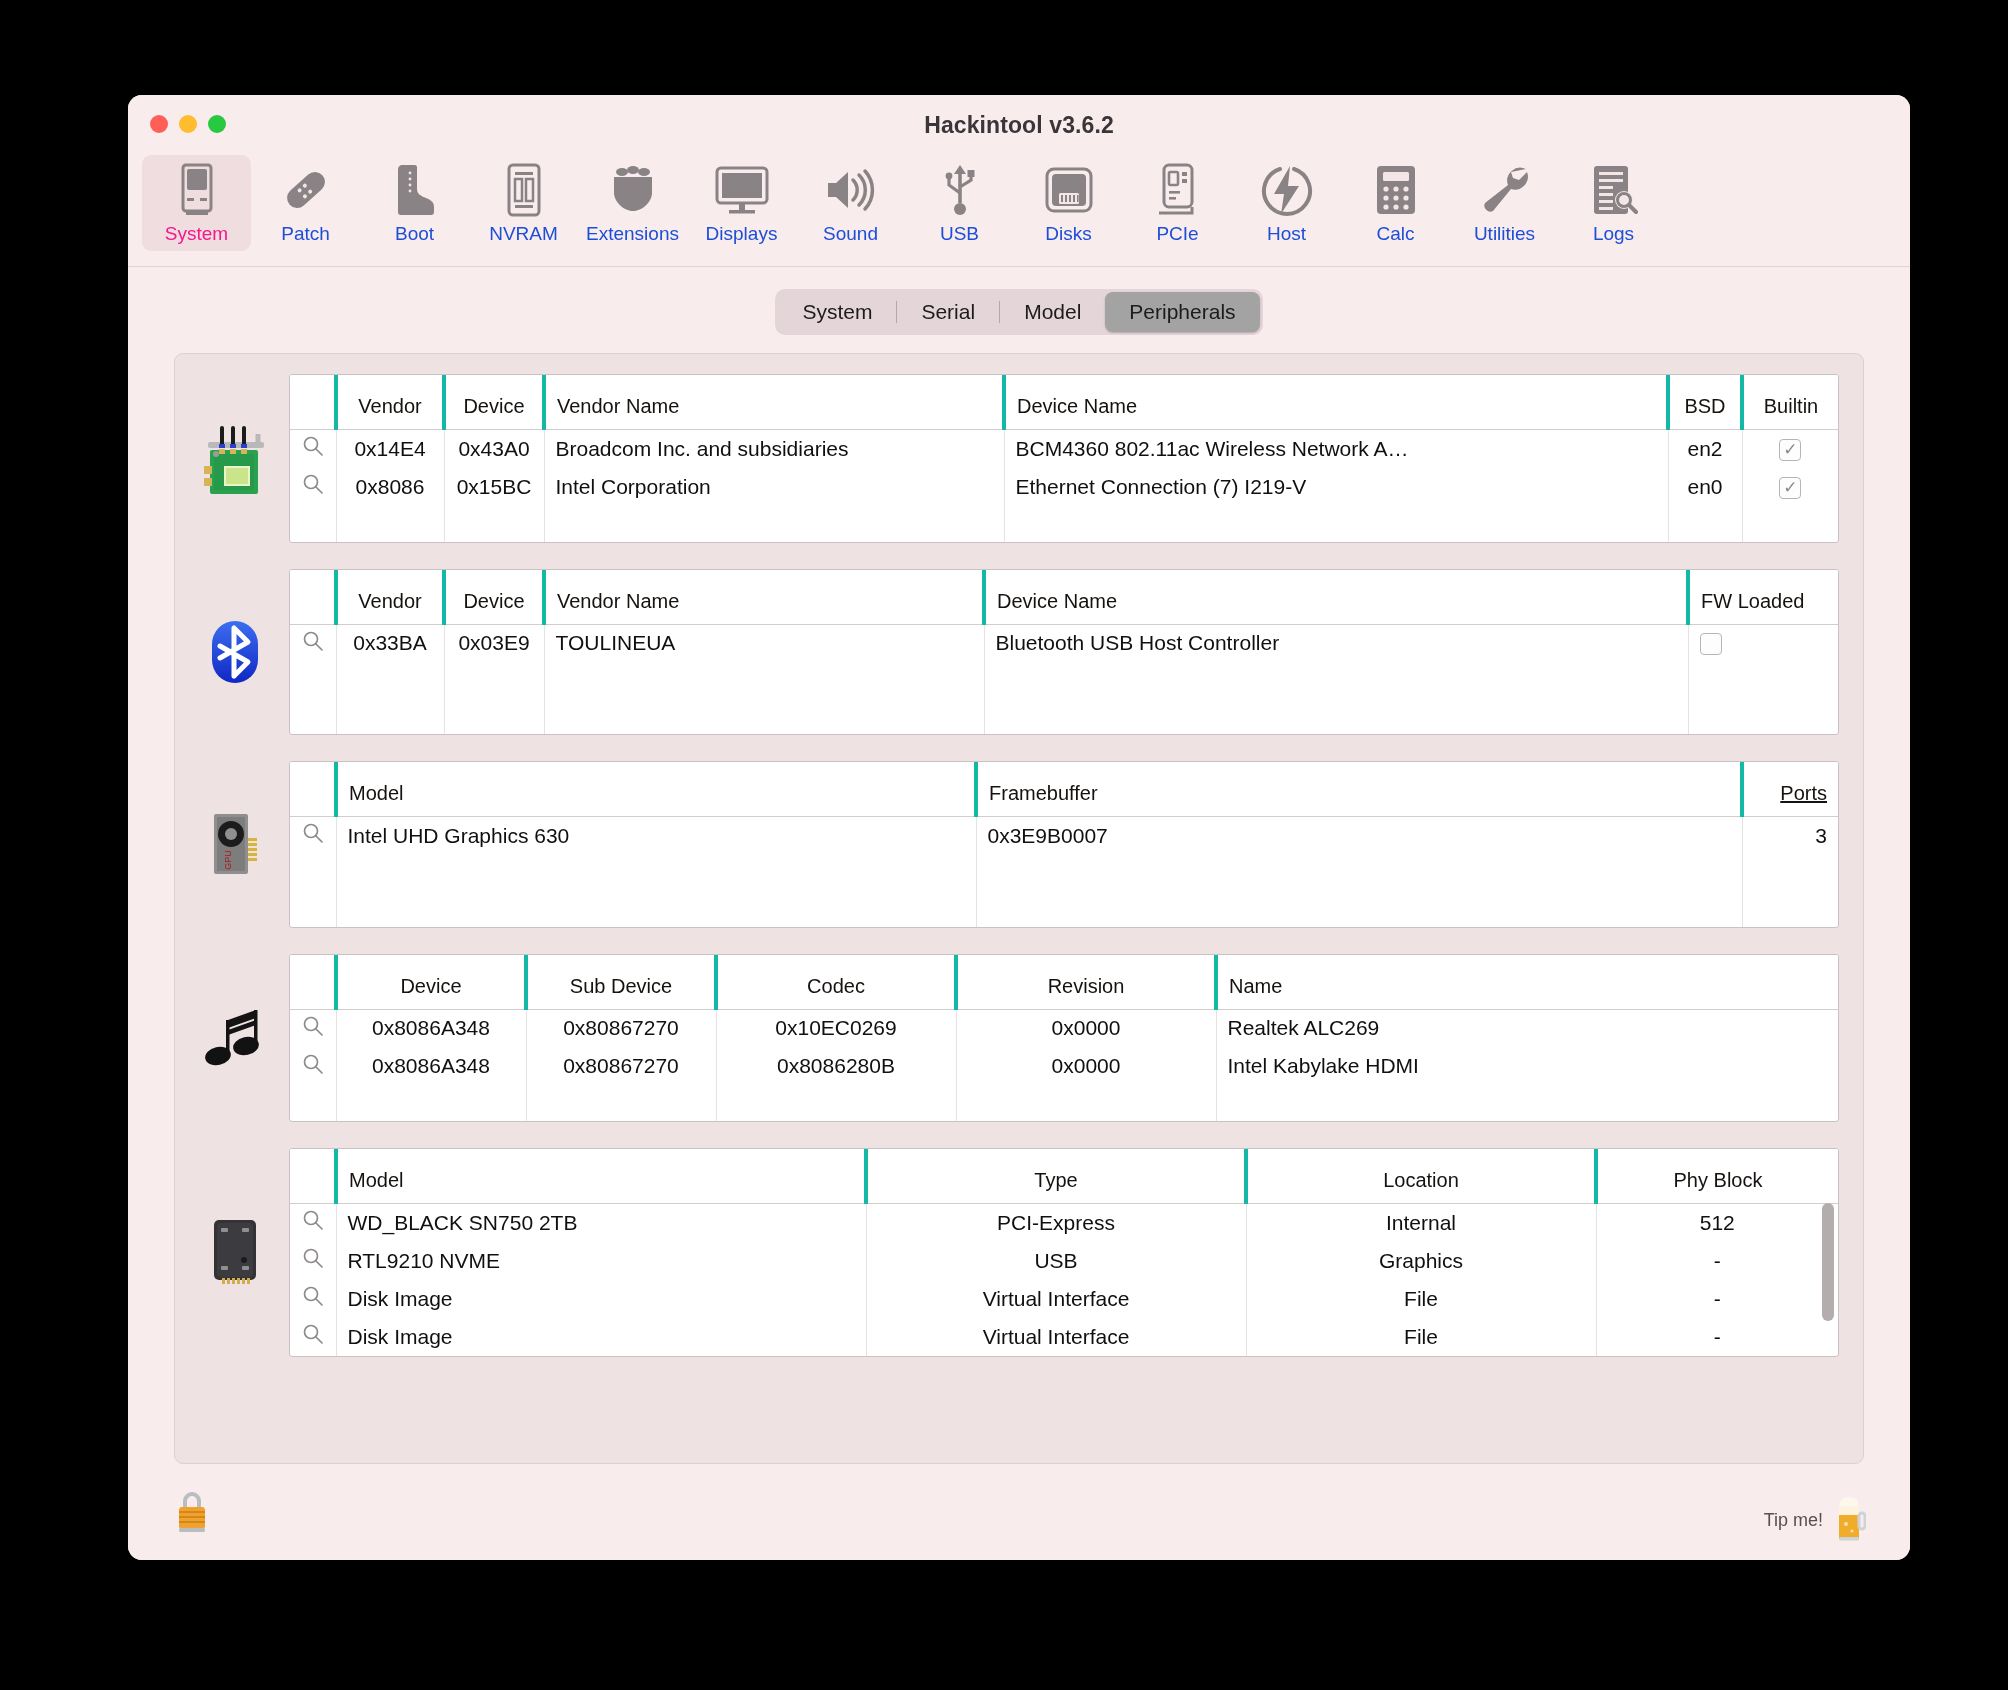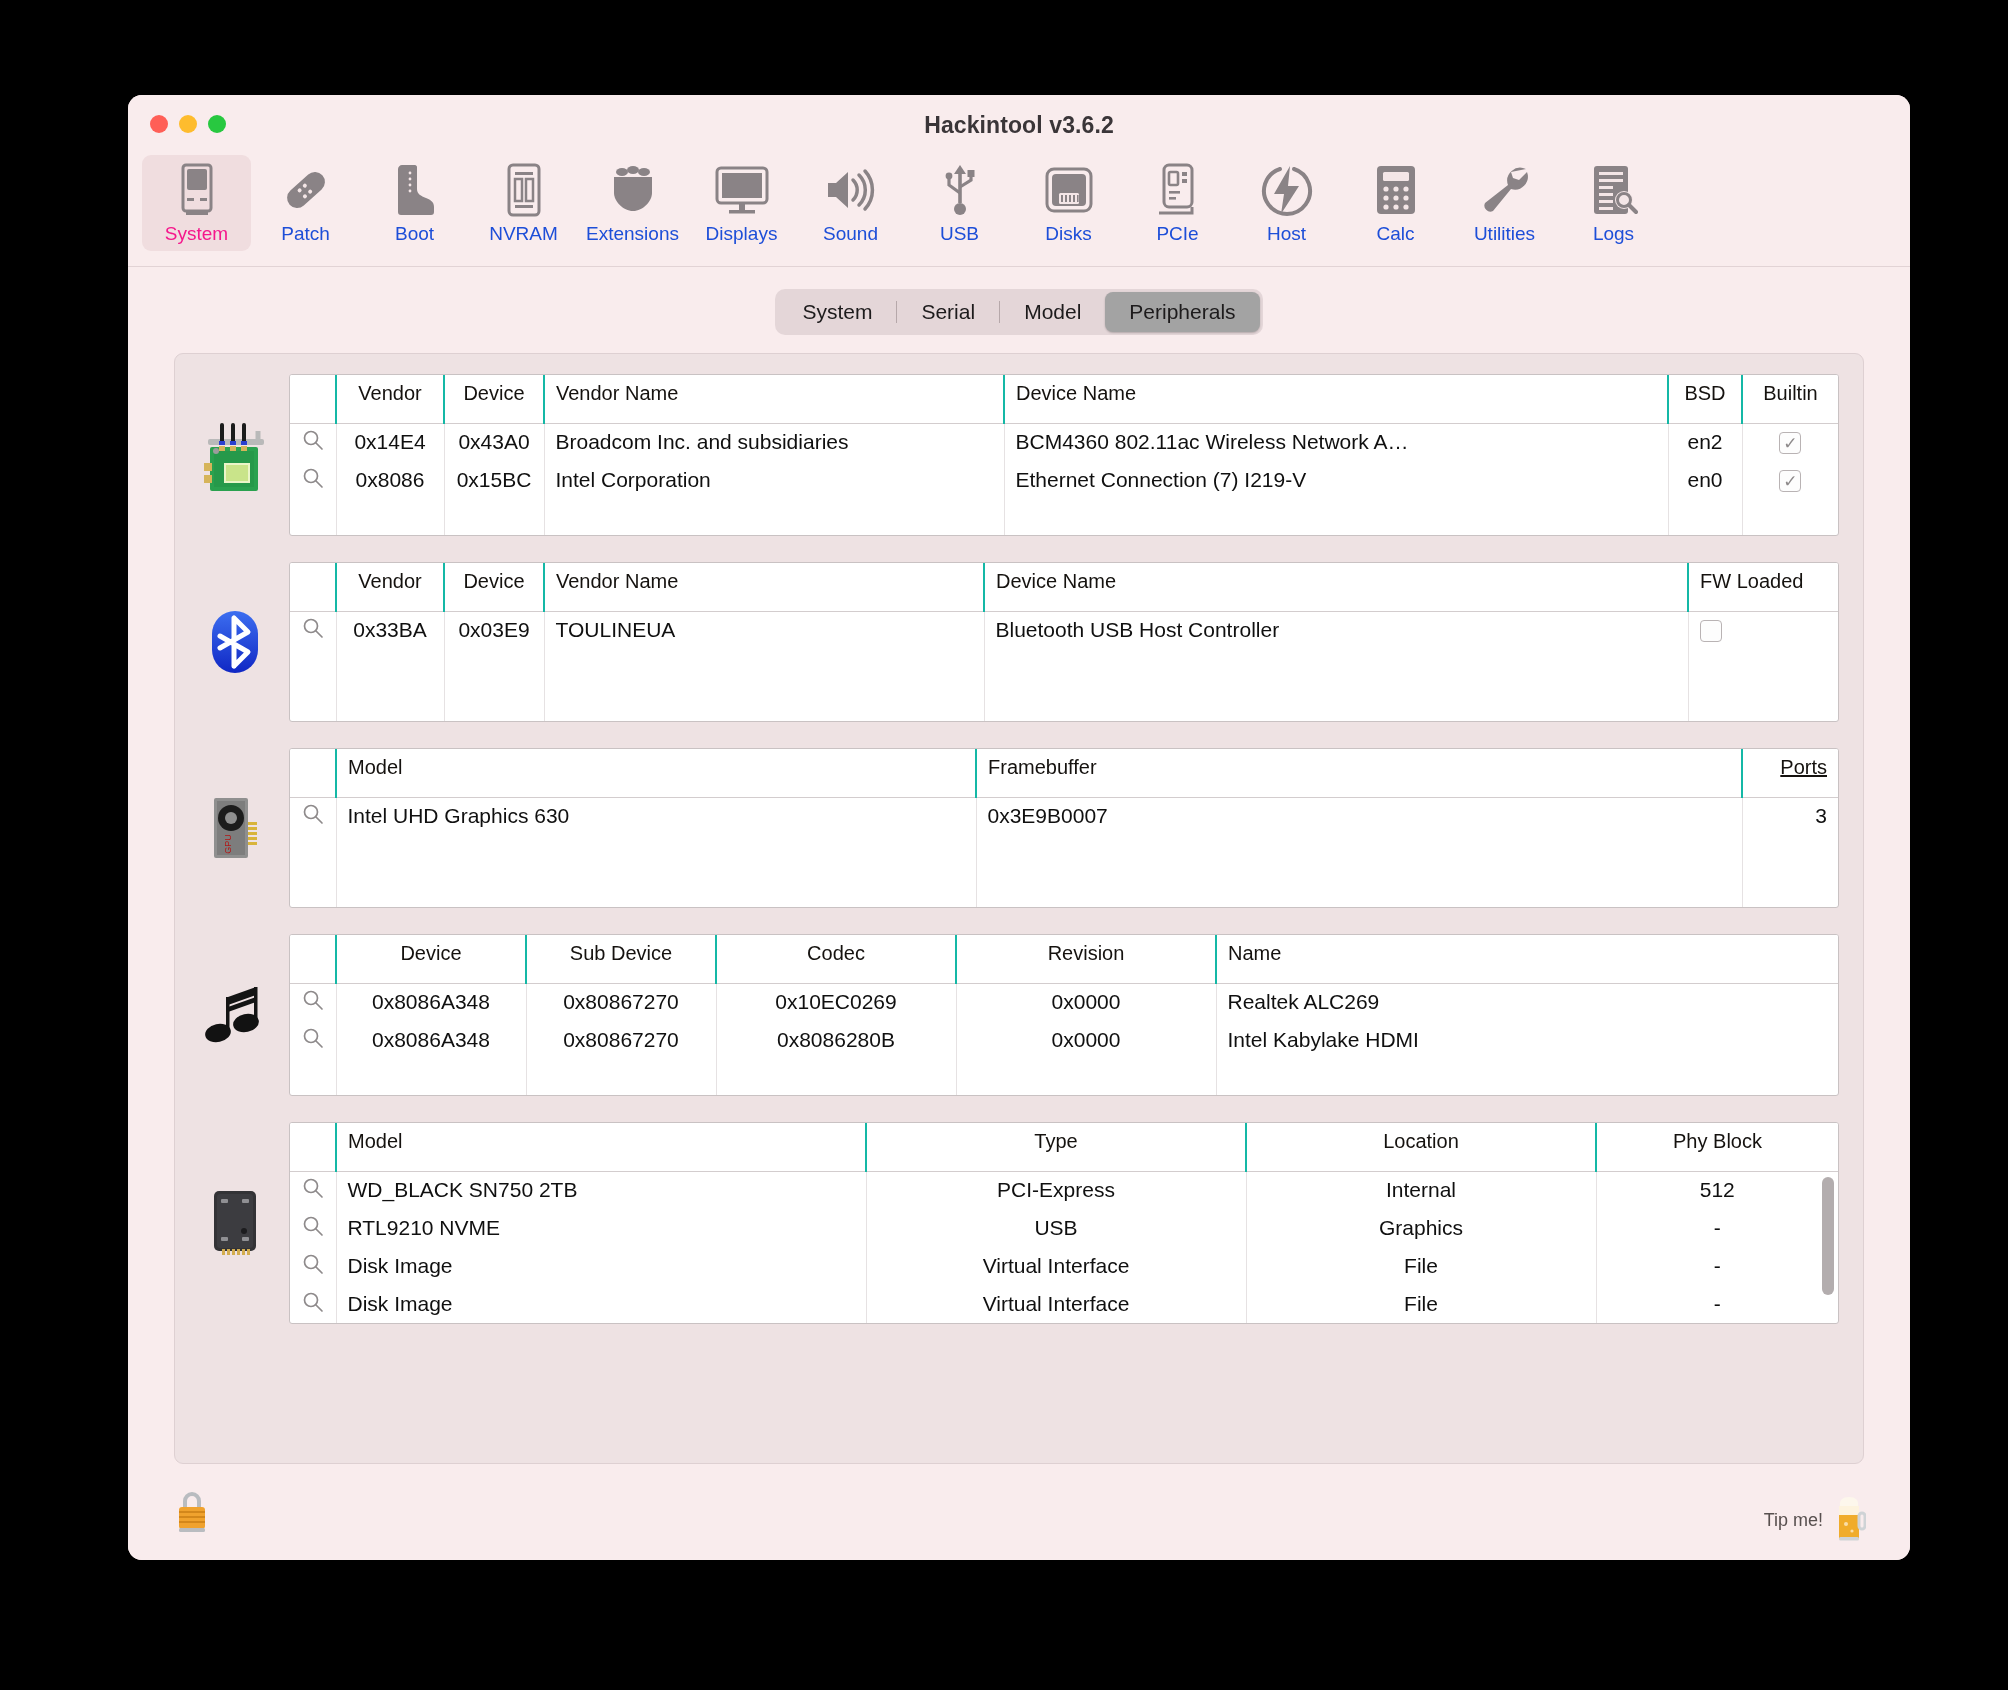--- a/index.html
+++ b/index.html
@@ -120,24 +120,24 @@
     background: #ffffff;
     border: 1px solid #c9c2c3;
     border-radius: 3px;
     overflow: hidden;
     position: relative;
   }
   table { width: 100%; border-collapse: collapse; table-layout: fixed; }
   thead th {
     font-size: 20px; font-weight: normal; color: #15120f;
     text-align: left;
-    padding: 0 11px 11px;
+    padding: 20px 11px 11px;
     background: #ffffff;
     border-bottom: 1px solid #d3cdce;
-    border-left: 2px solid #14b8a6;
+    border-left: 4px solid #14b8a6;
     white-space: nowrap;
     height: 48px;
     vertical-align: middle;
   }
   thead th:first-child { border-left: none; }
   thead th.c { text-align: center; }
   thead th.r { text-align: right; text-decoration: underline; }
   tbody td {
     font-size: 21px; color: #101010;
     padding: 6px 11px;

